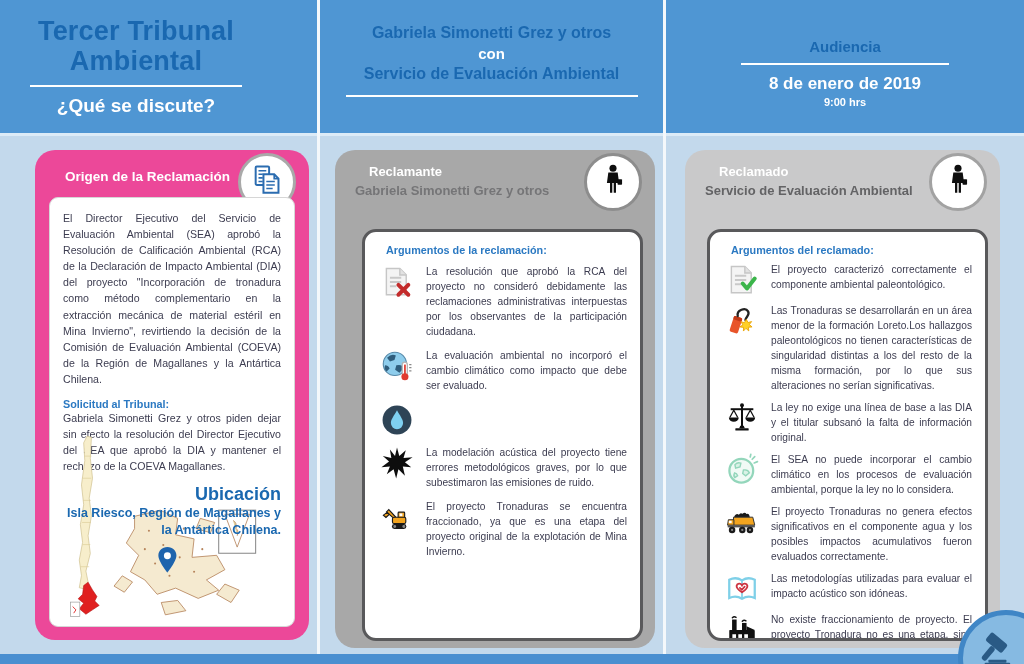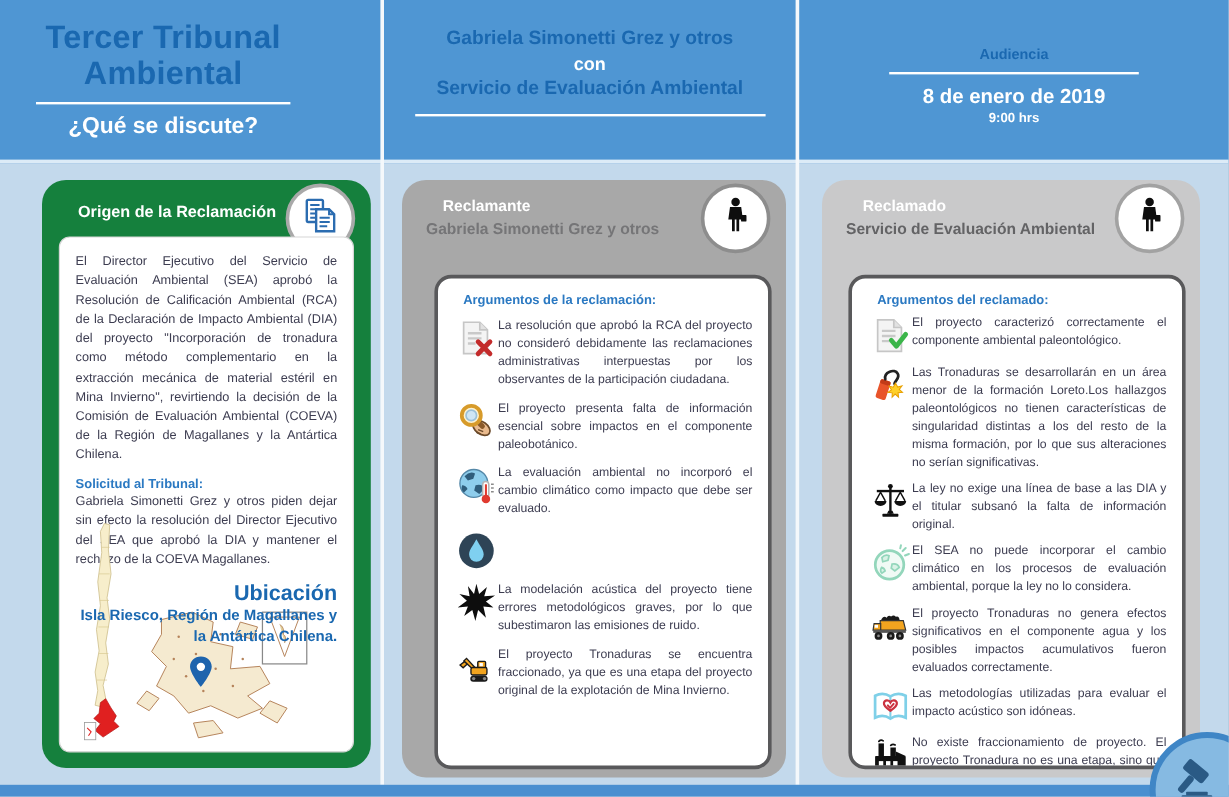--- a/index.html
+++ b/index.html
@@ -19,28 +19,28 @@
   .hsec-right { left:666px; width:358px; padding-top:38px; }
   .main-title { color:#1a68b0; font-size:27px; font-weight:bold; line-height:1.12; letter-spacing:.2px; width:250px; margin:0 auto; }
   .wrule { border:0; height:2px; background:#fff; }
   .hsec-left .wrule { width:212px; margin:9px auto 8px; }
   .hsec-mid .wrule { width:292px; margin:10px auto 9px; }
   .hsec-right .wrule { width:208px; margin:8px auto 9px; }
   .qtitle { color:#fff; font-size:19px; font-weight:bold; }
   .case-line1, .case-line2 { color:#1a68b0; font-size:16px; font-weight:bold; line-height:1.35; }
   .case-con { color:#fff; font-size:15px; font-weight:bold; line-height:1.3; }
   .rol { color:#fff; font-size:17px; font-weight:bold; }
-  .aud-title { color:#1a68b0; font-size:12px; font-weight:bold; }
+  .aud-title { color:#1a68b0; font-size:15px; font-weight:bold; }
   .aud-date { color:#fff; font-size:17px; font-weight:bold; }
   .aud-time { color:#fff; font-size:11px; font-weight:bold; margin-top:2px; }
   
   .bottom-bar { position:absolute; left:0; bottom:0; width:1024px; height:10px; background:#4a8fd0; z-index:2; }
   
   .card { position:absolute; top:150px; border-radius:20px; z-index:2; }
-  .card-left  { left:35px;  width:274px; height:490px; background:#15803d; }
+  .card-left  { left:35px;  width:274px; height:490px; background:#ec4899; }
   .card-mid   { left:335px; width:320px; height:498px; background:#a8a8a8; }
   .card-right { left:685px; width:315px; height:498px; background:#c9c9ca; }
   .card-title { color:#fff; font-weight:bold; font-size:13.5px; }
   .card-left .card-title { position:absolute; left:30px; top:19px; }
   .role-title { position:absolute; left:34px; top:14px; color:#fff; font-weight:bold; font-size:13px; }
   .role-name  { position:absolute; left:20px; top:33px; font-weight:bold; font-size:13px; }
   .card-mid .role-name { color:#757577; }
   .card-right .role-name { color:#636365; }
   .circle-badge { position:absolute; right:13px; top:3px; width:58px; height:58px;
     background:#fff; border-radius:50%; display:flex; align-items:center; justify-content:center; }
@@ -59,21 +59,21 @@
   
   .origin-body, .request-body { font-size:10.6px; line-height:1.52; color:#3c3c50; text-align:justify; }
   .request-label { color:#2b79c2; font-weight:bold; font-size:10.8px; margin-top:11px; }
   .location-title { color:#1a68b0; font-weight:bold; font-size:18px; text-align:right; margin-top:10px; position:relative; z-index:2; }
   .location-body { color:#1a68b0; font-weight:bold; font-size:12.5px; text-align:right; line-height:1.35; position:relative; z-index:2; }
   .maps { position:absolute; left:0; right:0; bottom:0; top:250px; }
   .chile-map { position:absolute; left:8px; bottom:4px; width:58px; height:188px; }
   .region-map { position:absolute; right:14px; bottom:4px; width:178px; height:118px; }
   
   .args-title { color:#2b79c2; font-weight:bold; font-size:10.8px; margin:0 0 4px 8px; }
-  .arg-item { display:flex; align-items:flex-start; margin-top:9px; }
+  .arg-item { display:flex; align-items:flex-start; gap:11px; margin-top:9px; }
   .card-right .arg-item { margin-top:7px; }
   .arg-icon { flex:0 0 37px; display:flex; justify-content:center; }
   .arg-icon svg { width:34px; height:34px; }
   .arg-text { flex:1; font-size:10.2px; line-height:1.47; color:#3c3c50; text-align:justify; }
   
   .gavel-badge { position:absolute; left:958px; top:610px; width:96px; height:96px;
     background:#86bae2; border:5px solid #3f86c6; border-radius:50%;
     display:flex; align-items:center; justify-content:center; z-index:3; }
   .gavel-badge svg { width:46px; height:46px; margin:-14px 0 0 -16px; }
 </style>
@@ -191,34 +191,20 @@
     <g stroke="#c32b2b" stroke-width="2.8" stroke-linecap="round" fill="none">
       <path d="M13 14 L20 21 M20 14 L13 21"></path>
     </g>
   </svg>
             </span>
             <p class="arg-text">La resolución que aprobó la RCA del proyecto no consideró debidamente las reclamaciones administrativas interpuestas por los observantes de la participación ciudadana.</p>
           </div>
           <div class="arg-item">
             <span class="arg-icon">
               <svg viewBox="0 0 24 24">
-    <ellipse cx="15" cy="16" rx="5.6" ry="3.6" transform="rotate(35 15 16)" fill="#e9ba8d" stroke="#6b4a2a" stroke-width="1"></ellipse>
-    <path d="M12.5 12 l3 3" stroke="#8a5a2a" stroke-width="3" stroke-linecap="round"></path>
-    <circle cx="9" cy="8.6" r="5.6" fill="#fdf2cf" stroke="#d79b2a" stroke-width="2.2"></circle>
-    <circle cx="9" cy="8.6" r="3.1" fill="#cfe6f4" stroke="#9bc0d8" stroke-width="1"></circle>
-    <g stroke="#6b4a2a" stroke-width="0.8" fill="none">
-                  <path d="M12 18.5 l2.5 1M13 17 l3 1.2"></path>
-                </g>
-  </svg>
-            </span>
-            <p class="arg-text">El proyecto presenta falta de información esencial sobre impactos en el componente paleobotánico.</p>
-          </div>
-          <div class="arg-item">
-            <span class="arg-icon">
-              <svg viewBox="0 0 24 24">
     <circle cx="10.5" cy="10.5" r="8.2" fill="#8ecdec" stroke="#5588a8" stroke-width="0.8"></circle>
     <path d="M5 6.2 q3-3.2 6.2-1.6 l-1 3.1 -3.2 1.1 z" fill="#2f5d7c"></path>
     <path d="M11.5 11.5 q4.2-1 5.3 2.1 l-3.1 3.1 -3-2.1 z" fill="#2f5d7c"></path>
     <path d="M3.6 11.5 q2.2 0 3.2 2.2 l-2.1 2.1 q-2.1-1.6-1.1-4.3 z" fill="#2f5d7c"></path>
     <rect x="15.7" y="9.3" width="3.6" height="9.4" rx="1.8" fill="#fff" stroke="#b3b3b3" stroke-width="0.9"></rect>
     <rect x="17" y="11" width="1.2" height="7.5" fill="#e03a2f"></rect>
     <circle cx="17.6" cy="19.6" r="2.5" fill="#e03a2f"></circle>
     <g stroke="#8a8a8a" stroke-width="0.9">
                   <path d="M20.6 11h1.6M20.6 13.2h1.6M20.6 15.4h1.6"></path>
                 </g>

